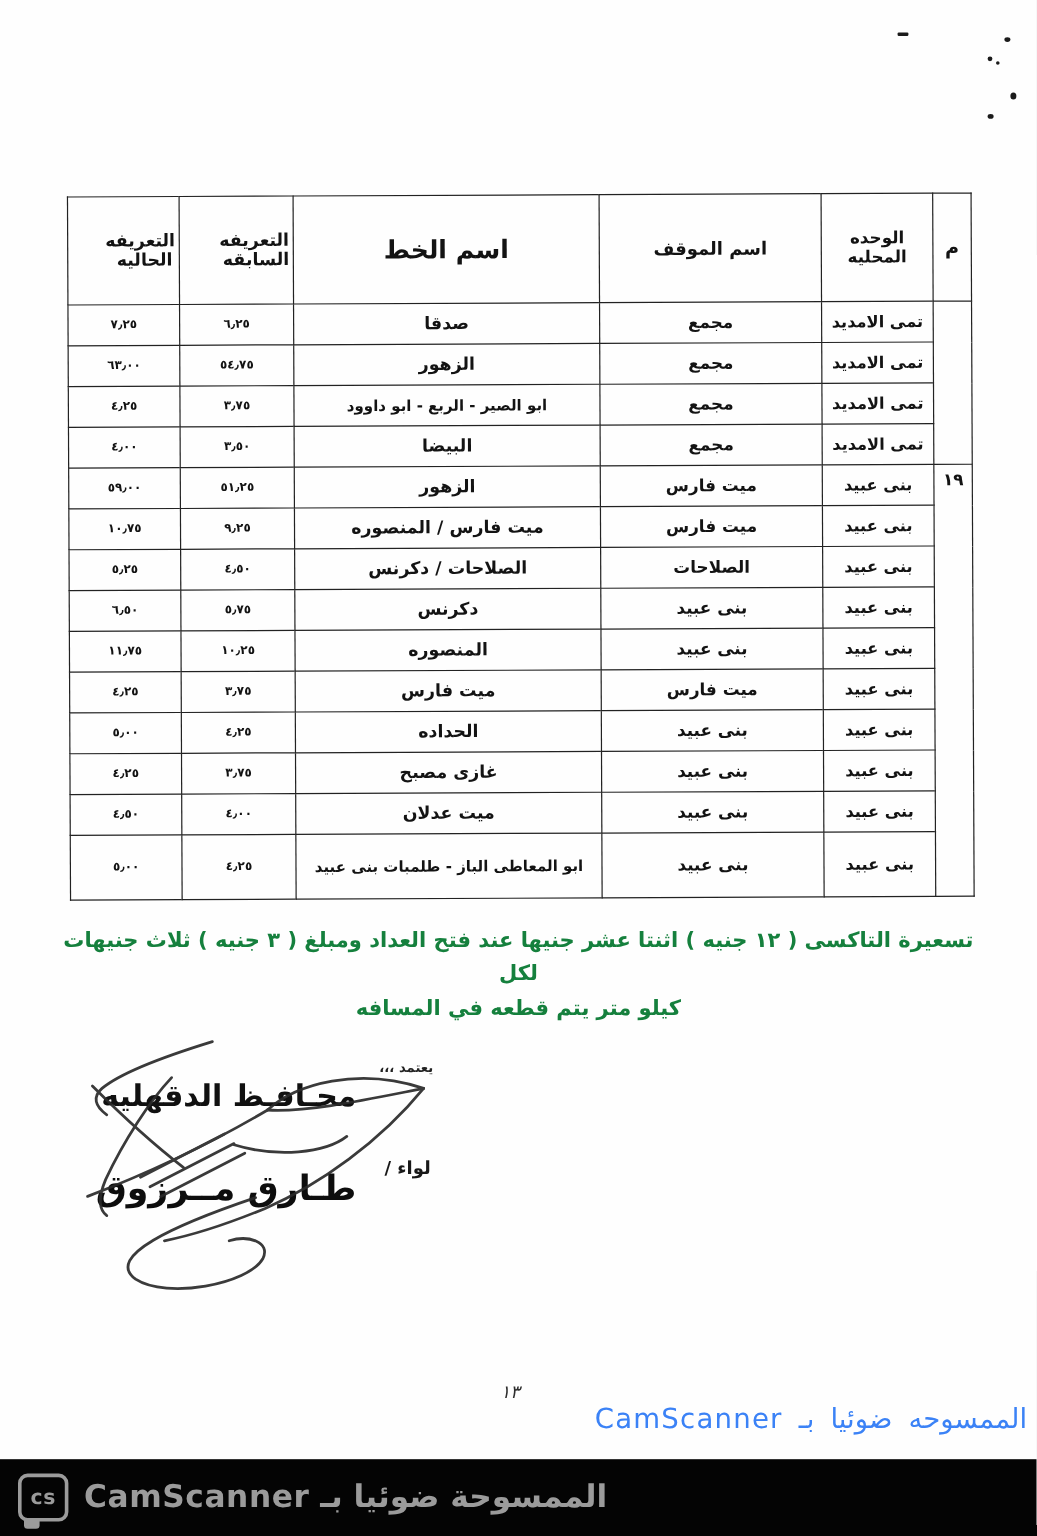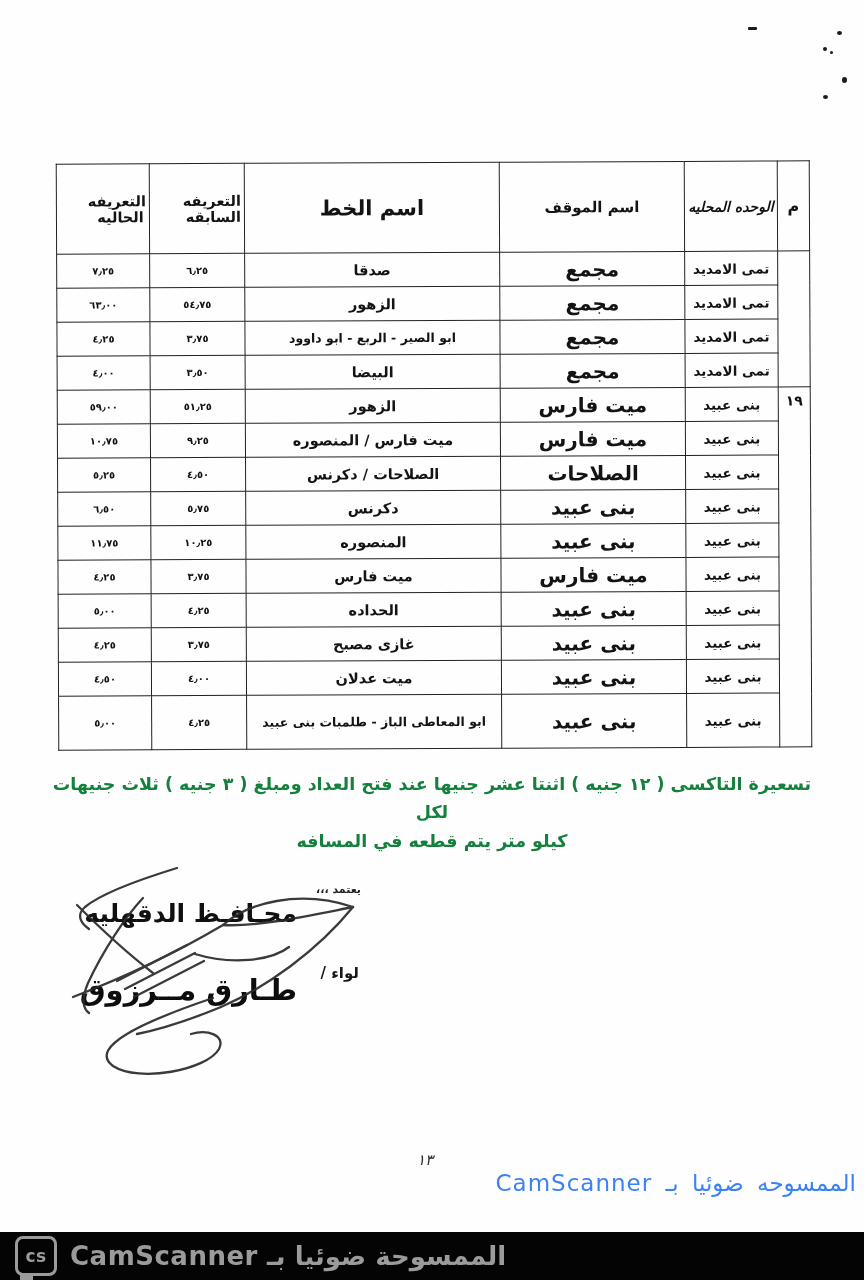--- a/index.html
+++ b/index.html
@@ -40,27 +40,27 @@
     font-weight: bold;
     color: #131313;
     padding: 2px 3px;
     overflow: hidden;
   }
   .doc-table thead tr { height: 90px; }
   .doc-table tbody tr { height: 34px; }
   .doc-table tbody tr.tall { height: 54px; }
 
   th.h-m    { font-size: 16px; }
-  th.h-unit { font-size: 14px; font-style: italic; }
+  th.h-unit { font-size: 14px; }
   th.h-stop { font-size: 15px; }
   th.h-line { font-size: 21px; }
   th.h-prev, th.h-curr { font-size: 14.5px; padding-left: 38px; }
 
   td.c-unit { font-size: 13.5px; border-radius: 11px; }
-  td.c-stop { font-size: 20px; margin-left: 48px; }
+  td.c-stop { font-size: 14px; margin-left: 48px; }
   td.c-line { font-size: 14.5px; }
   td.c-line.small { font-size: 12.5px; }
   td.c-num  { font-size: 10px; letter-spacing: 1px; }
   td.c-m    { vertical-align: top; font-size: 14px; padding-top: 5px; }
 
   
   .note {
     position: absolute;
     left: 42px;
     top: 770px;
@@ -107,21 +107,21 @@
   .watermark-hand {
     position: absolute; right: 8px; top: 1170px;
     direction: rtl;
     font-size: 23px;
     color: #3b82f6;
     letter-spacing: 1px;
     word-spacing: 6px;
   }
   .scanner-bar {
     position: absolute; left: 0; bottom: 0;
-    width: 864px; height: 48px;
+    width: 864px; height: 64px;
     background: #040404;
     display: flex; align-items: center;
     gap: 13px;
     padding-left: 15px;
     box-sizing: border-box;
   }
   .cs-badge {
     position: relative;
     width: 36px; height: 34px;
     border: 3.5px solid #9b9b9b;

